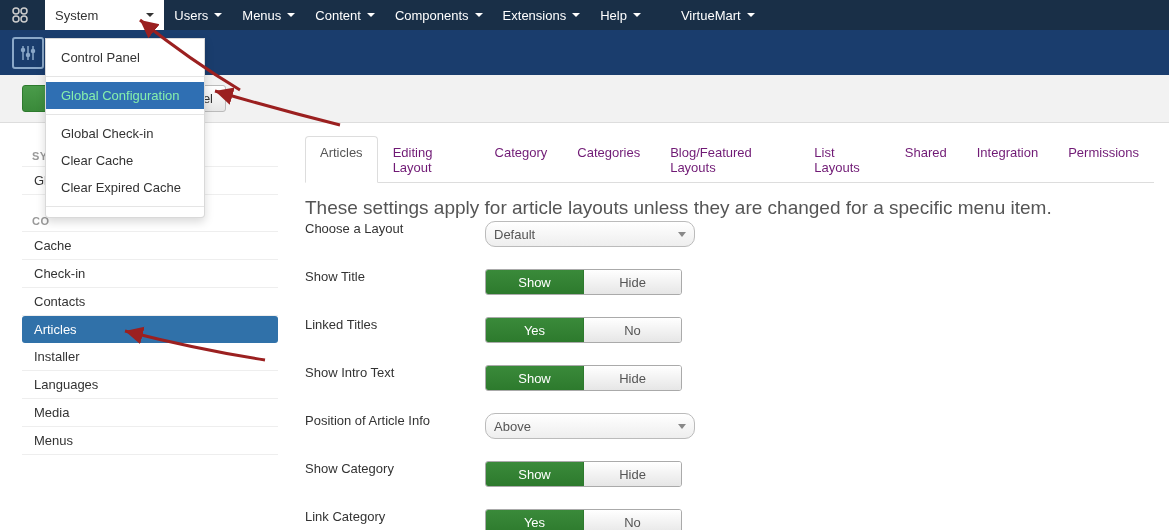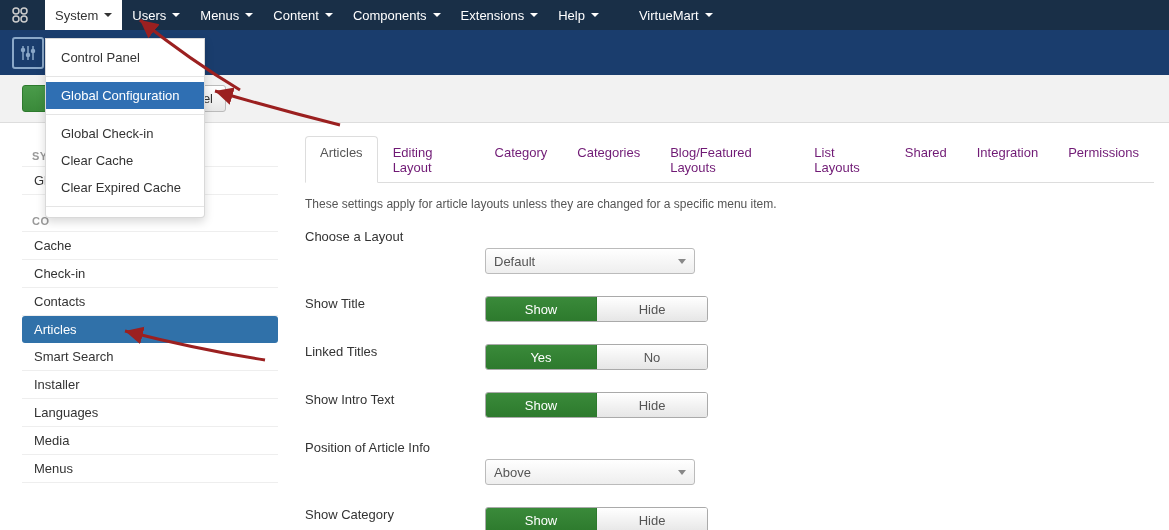--- a/index.html
+++ b/index.html
@@ -2,26 +2,26 @@
 <html><head>
 <meta charset="utf-8">
 <style>
   * { box-sizing: border-box; margin: 0; padding: 0; }
   body { font-family: Arial, Helvetica, sans-serif; font-size: 13px; color: #333; background: #fff; width: 1169px; }
   
   .topbar { background: #192f47; height: 30px; display: flex; align-items: center; padding: 0 10px; position: relative; z-index: 100; }
   .topbar-logo { width: 20px; height: 20px; margin-right: 15px; color: #ccc; font-size: 18px; display:flex; align-items:center; justify-content:center;}
   .topbar-item { color: #fff; padding: 0 10px; height: 30px; display: flex; align-items: center; cursor: pointer; font-size: 13px; position: relative; }
   .topbar-item .caret { margin-left: 6px; width: 0; height: 0; border-left: 4px solid transparent; border-right: 4px solid transparent; border-top: 4px solid #fff; }
-  .topbar-item.open { background: #fff; color: #333; }
+  .topbar-item.open { background: #fff; color: #333; gap: 42px; }
   .topbar-item.open .caret { border-top-color: #333; }
   
   .dropdown { position: absolute; top: 38px; left: 0; background: #fff; border: 1px solid rgba(0,0,0,0.15); border-radius: 0 0 4px 4px; box-shadow: 0 4px 10px rgba(0,0,0,0.15); min-width: 160px; padding: 5px 0; z-index: 200; }
   .dropdown-item { padding: 6px 15px; color: #333; cursor: pointer; white-space: nowrap; font-size: 13px; }
-  .dropdown-item.active { background: #2f6fb3; color: #ffffff; }
+  .dropdown-item.active { background: #2f6fb3; color: #86efac; }
   .dropdown-divider { height: 1px; background: #e5e5e5; margin: 5px 0; }
   
   .titlebar { background: #1a3d6d; height: 45px; display: flex; align-items: center; padding: 0 12px; }
   .title-icon { width: 32px; height: 32px; border: 2px solid #8aa8c8; border-radius: 3px; display:flex; align-items:center; justify-content:center; color:#8aa8c8; font-size:16px; }
   
   .toolbar { background: #f2f2f2; border-bottom: 1px solid #ddd; padding: 10px 22px; display: flex; gap: 8px; }
   .btn { border: 1px solid #bbb; border-radius: 3px; padding: 5px 12px; background: linear-gradient(#fff,#e6e6e6); cursor: pointer; font-size: 13px; display:flex; align-items:center; gap:6px; }
   .btn-green { background: linear-gradient(#4a9b4a,#3a8a3a); border-color: #2d7a2d; color: #fff; width: 30px; }
   .btn .circle-x { width:14px; height:14px; border-radius:50%; background:#b02020; color:#fff; font-size:10px; display:flex; align-items:center; justify-content:center; font-weight:bold; }
   
@@ -29,26 +29,26 @@
   .sidebar { width: 290px; padding: 15px 12px 15px 22px; }
   .side-heading { color: #999; font-size: 11px; font-weight: bold; letter-spacing: 0.5px; padding: 6px 10px 4px 10px; border-bottom: 1px solid #eee; margin-top: 6px; }
   .side-item { padding: 6px 12px; cursor: pointer; border-bottom: 1px solid #eee; color: #333; font-size: 13px; }
   .side-item.active { background: #3071a9; color: #fff; border-radius: 3px; border-bottom: none; }
   
   .content { flex: 1; padding: 12px 15px; }
   .tabs { display: flex; border-bottom: 1px solid #ddd; margin-bottom: 14px; gap: 0; }
   .tab { padding: 8px 14px; color: #701a75; cursor: pointer; font-size: 13px; border: 1px solid transparent; border-bottom: none; position: relative; top: 1px; }
   .tab.active { color: #555; border: 1px solid #ddd; border-bottom: 1px solid #fff; border-radius: 4px 4px 0 0; background: #fff; }
   
-  .desc { color: #555; font-size: 12px; margin-bottom: 18px; }
+  .desc { color: #555; font-size: 19px; margin-bottom: 2px; }
   .field-row { display: flex; align-items: flex-start; margin-bottom: 22px; }
   .field-label { width: 180px; color: #333; font-size: 13px; }
-  .select { width: 210px; height: 26px; border: 1px solid #bbb; border-radius: 3px; background: linear-gradient(#fff,#eee); padding: 3px 8px; display:flex; align-items:center; justify-content:space-between; cursor:pointer; font-size:13px; color:#555;margin-top:19px;}
+  .select { width: 210px; height: 26px; border: 1px solid #bbb; border-radius: 10px; background: linear-gradient(#fff,#eee); padding: 3px 8px; display:flex; align-items:center; justify-content:space-between; cursor:pointer; font-size:13px; color:#555;}
   .select .chev { width:0;height:0;border-left:4px solid transparent;border-right:4px solid transparent;border-top:5px solid #888;}
-  .toggle { display: flex; width: 223px; height: 26px; border-radius: 3px; overflow: hidden; border:1px solid #aaa;}
+  .toggle { display: flex; width: 197px; height: 26px; border-radius: 3px; overflow: hidden; border:1px solid #aaa;}
   .toggle-half { flex: 1; display:flex; align-items:center; justify-content:center; font-size:13px; cursor:pointer; }
   .toggle-on { background: linear-gradient(#3a8a3a,#2d7a2d); color: #fff; border-right:1px solid #2d7a2d;}
   .toggle-off { background: linear-gradient(#fff,#e6e6e6); color: #555; }
   
   .arrow { position: absolute; z-index: 300; pointer-events: none; }
 </style>
 </head>
 <body>
 
 <div class="topbar">
@@ -135,21 +135,20 @@
 <div class="main">
   <div class="sidebar">
     <div class="side-heading">SY</div>
     <div class="side-item">Glo</div>
     <div class="side-heading" style="margin-top:14px;">CO</div>
     <div id="side-items">
         <div class="side-item">Cache</div>
         <div class="side-item">Check-in</div>
         <div class="side-item">Contacts</div>
         <div class="side-item active">Articles</div>
-        <div class="side-item">Smart Search</div>
         <div class="side-item">Installer</div>
         <div class="side-item">Languages</div>
         <div class="side-item">Media</div>
         <div class="side-item">Menus</div>
       </div>
   </div>
 
   <div class="content">
     <div class="tabs" id="tabs">
         <div class="tab active">Articles</div>

